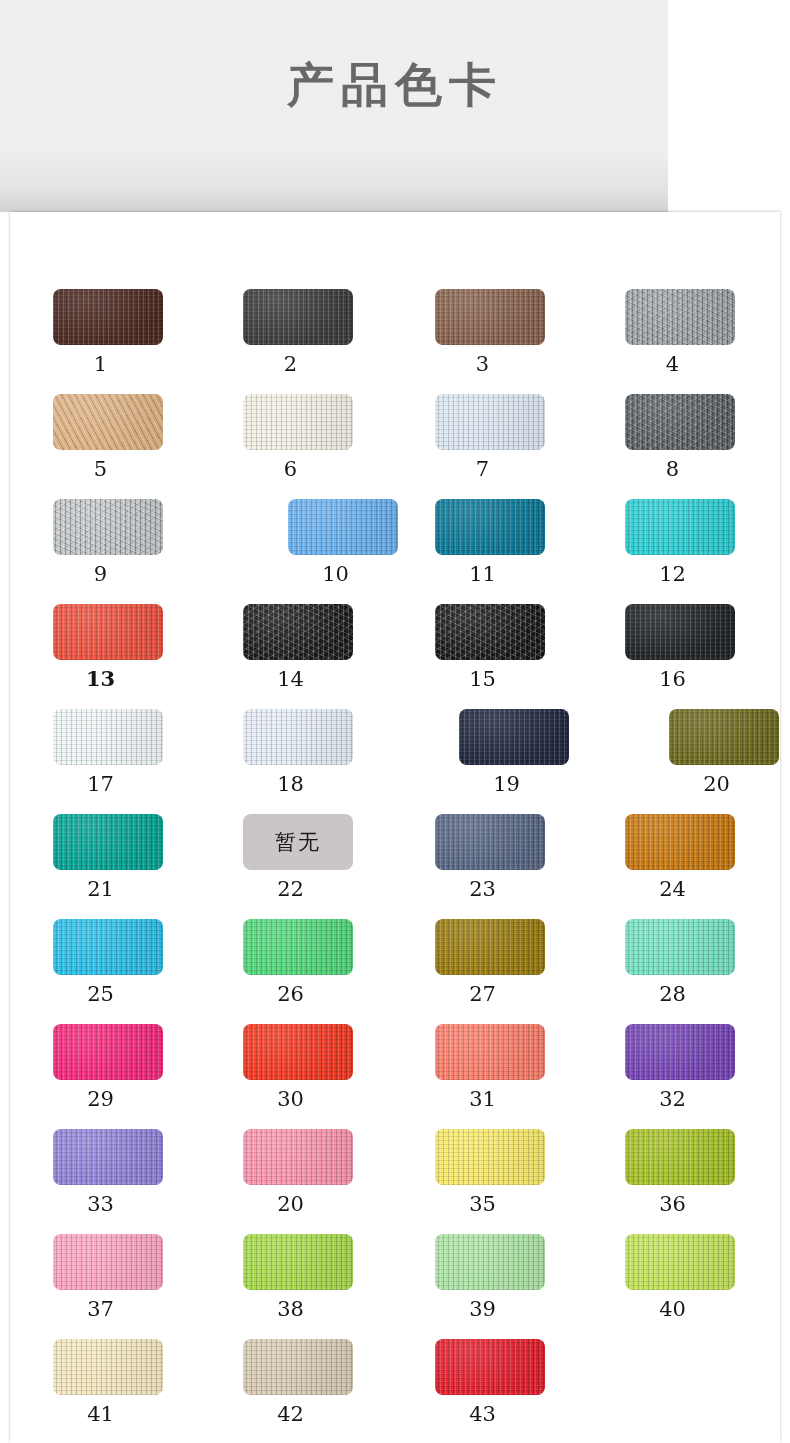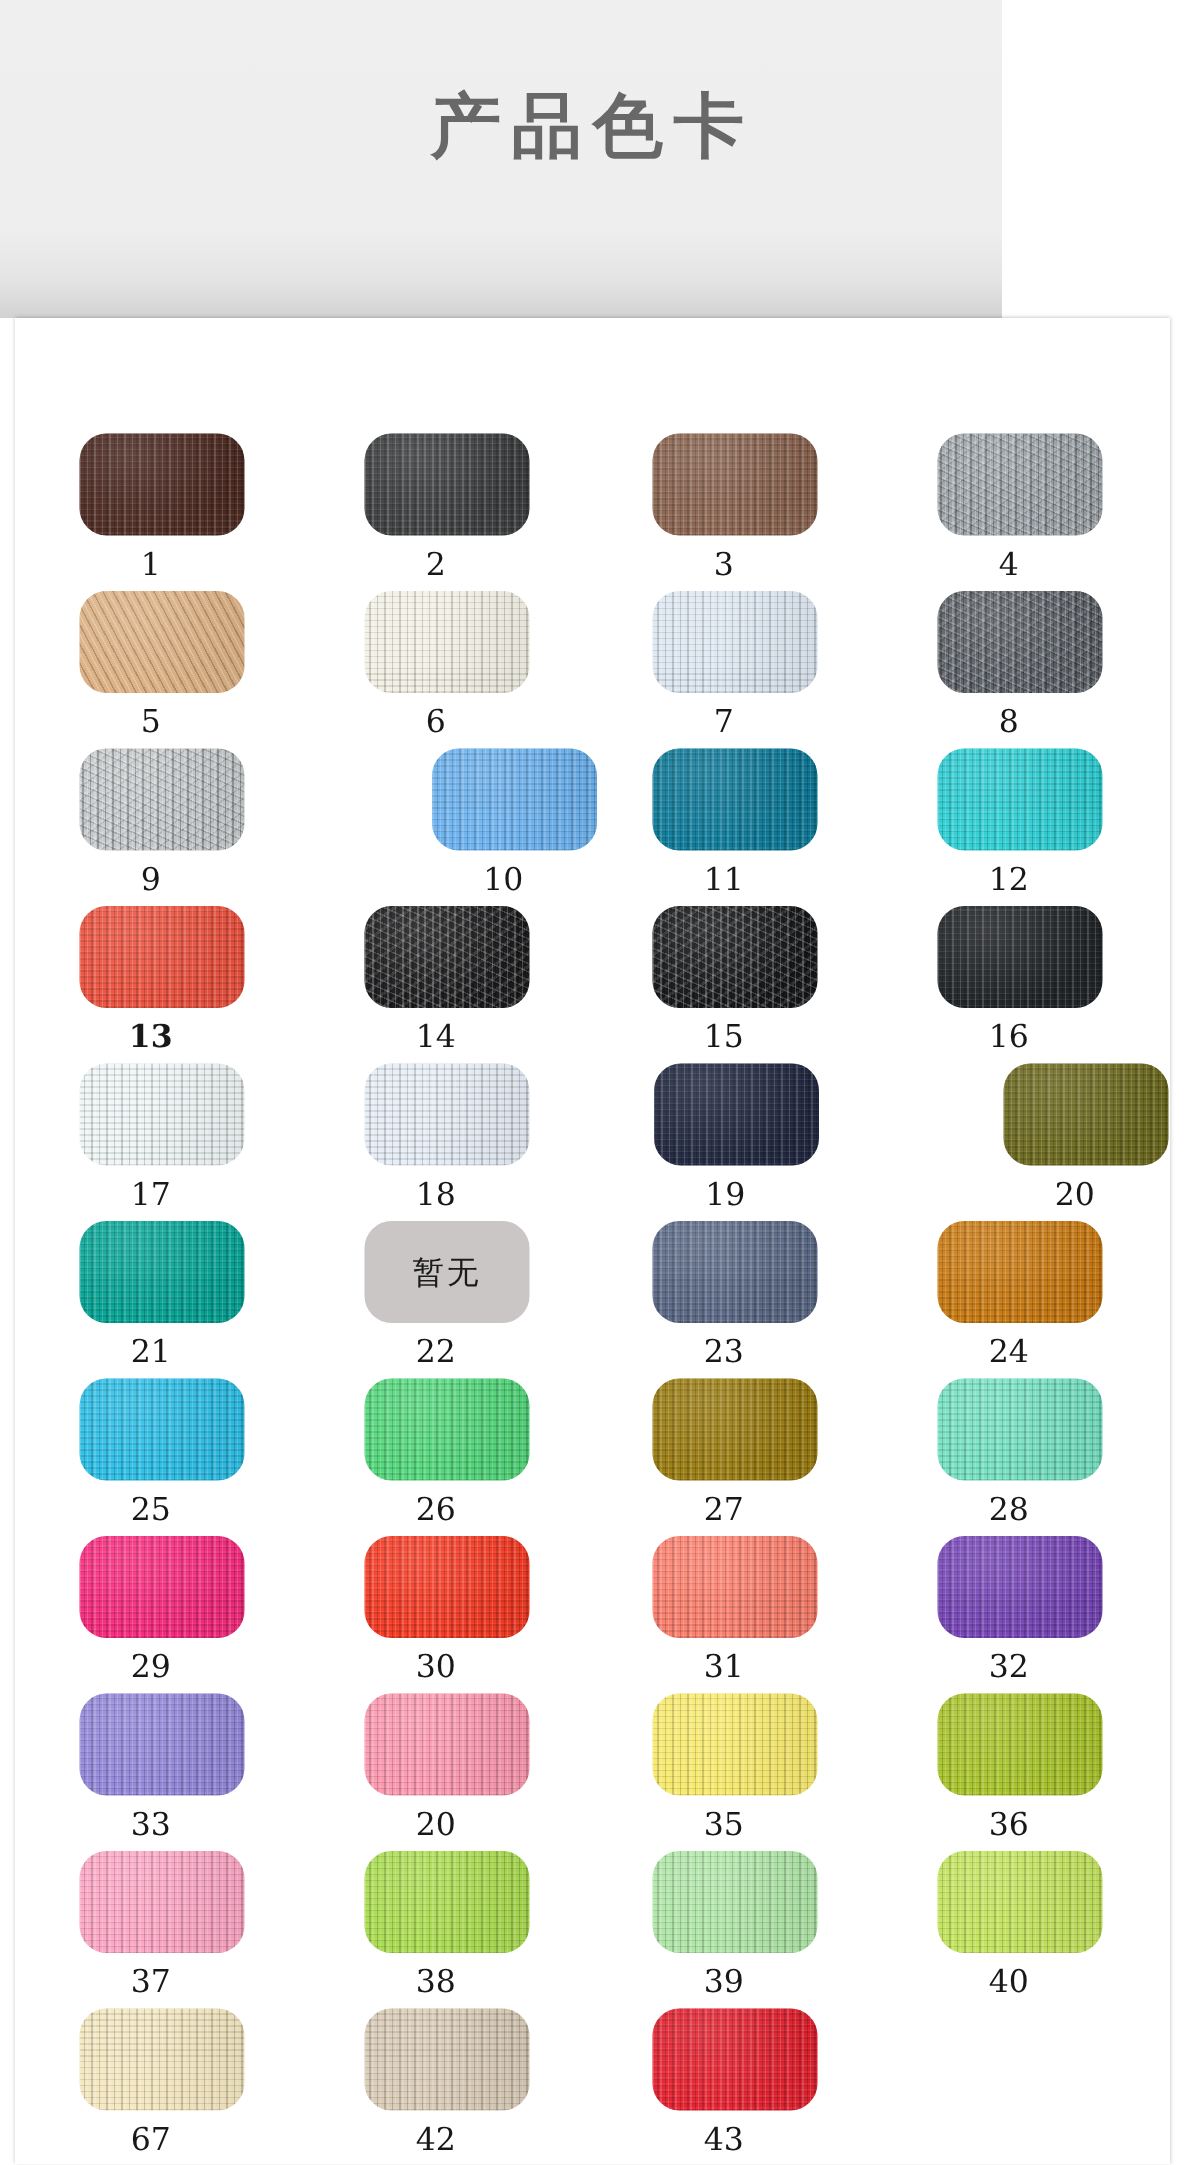--- a/index.html
+++ b/index.html
@@ -74,22 +74,22 @@
   }
 
   .cell {
     position: absolute;
     width: 150px;
   }
 
   .swatch {
     position: relative;
     width: 110px;
-    height: 68px;
-    border-radius: 18px;
+    height: 56px;
+    border-radius: 8px;
     overflow: hidden;
     background-color: #cccccc;
   }
 
   
   .swatch .tex {
     position: absolute;
     inset: 0;
     background-image:
       repeating-linear-gradient(90deg,
@@ -317,21 +317,21 @@
           </div>
           <div class="cell-label">17</div>
         </div>
         <div class="cell" style="left: 233px; top: 497px;">
           <div class="swatch" style="background-color: rgb(230, 237, 246);">
             <div class="tex"></div>
             <div class="shade"></div>
           </div>
           <div class="cell-label">18</div>
         </div>
-        <div class="cell" style="left: 426px; top: 497px;">
+        <div class="cell" style="left: 449px; top: 497px;">
           <div class="swatch" style="background-color: rgb(35, 42, 66);">
             <div class="tex"></div>
             <div class="shade"></div>
           </div>
           <div class="cell-label">19</div>
         </div>
         <div class="cell" style="left: 615px; top: 497px; margin-left: 44px;">
           <div class="swatch" style="background-color: rgb(110, 107, 32);">
             <div class="tex"></div>
             <div class="shade"></div>
@@ -475,21 +475,21 @@
             <div class="tex"></div>
             <div class="shade"></div>
           </div>
           <div class="cell-label">40</div>
         </div>
         <div class="cell" style="left: 43px; top: 1127px;">
           <div class="swatch" style="background-color: rgb(244, 231, 192);">
             <div class="tex"></div>
             <div class="shade"></div>
           </div>
-          <div class="cell-label">67</div>
+          <div class="cell-label">41</div>
         </div>
         <div class="cell" style="left: 233px; top: 1127px;">
           <div class="swatch" style="background-color: rgb(217, 203, 182);">
             <div class="tex"></div>
             <div class="shade"></div>
           </div>
           <div class="cell-label">42</div>
         </div>
         <div class="cell" style="left: 425px; top: 1127px;">
           <div class="swatch" style="background-color: rgb(228, 33, 47);">

